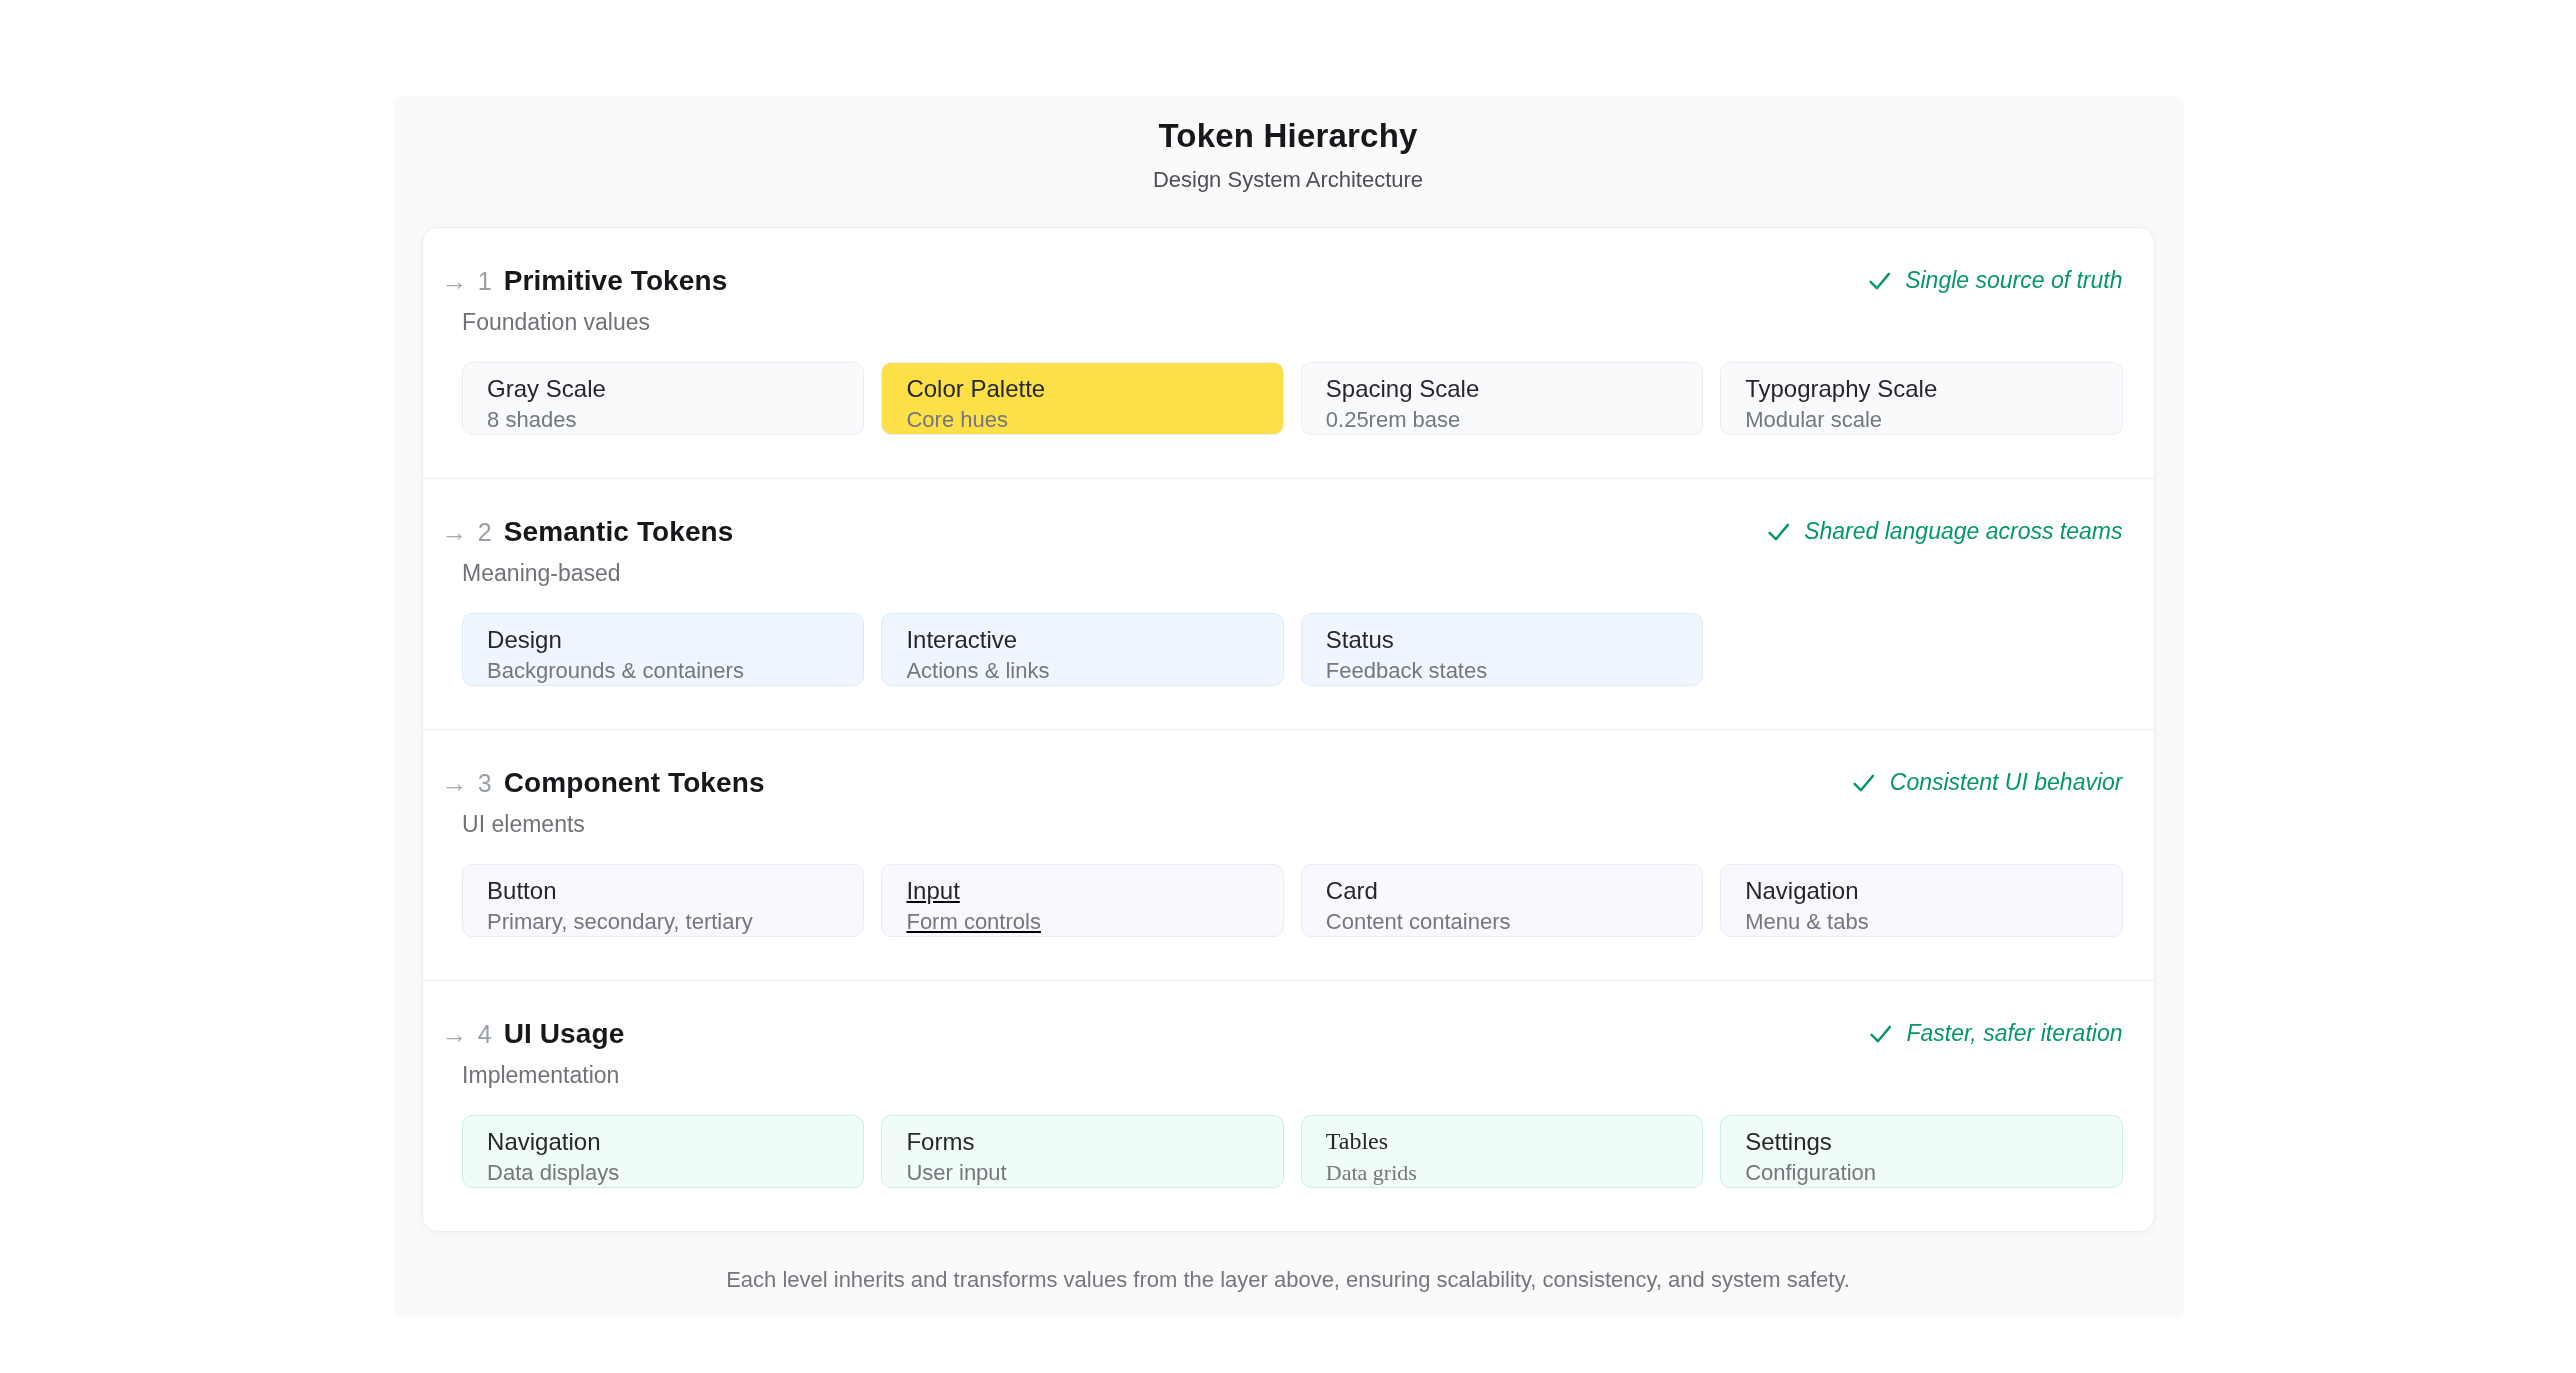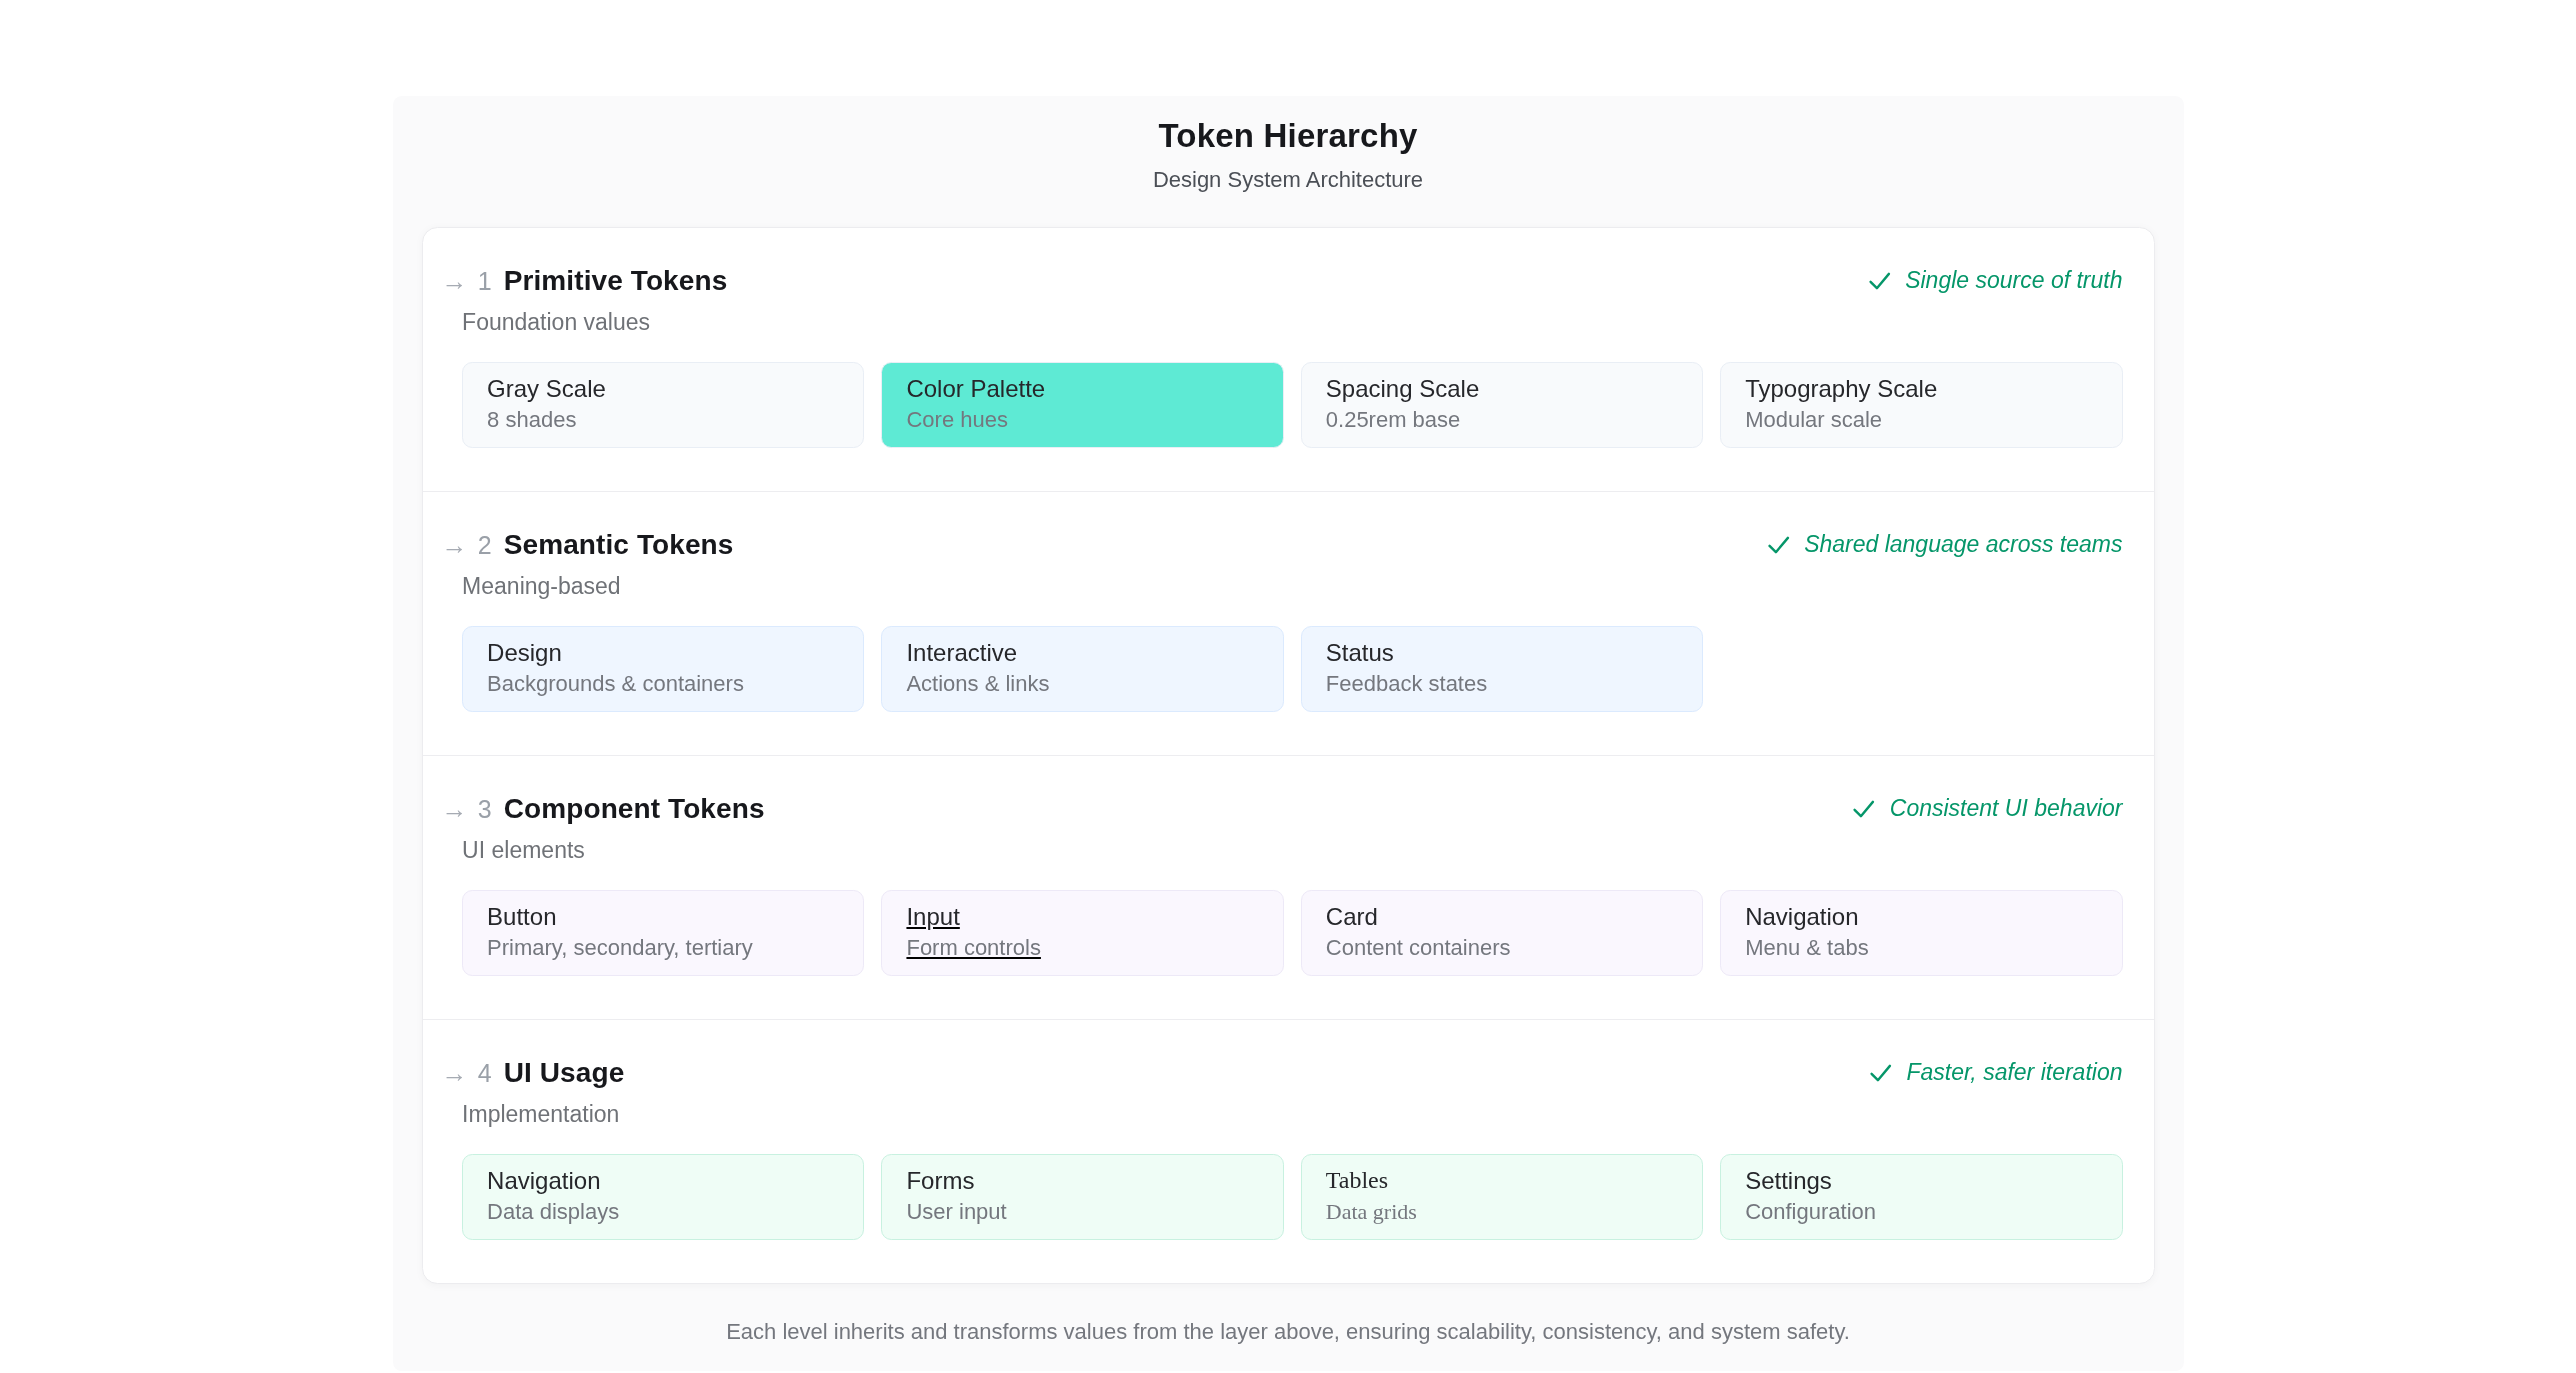--- a/index.html
+++ b/index.html
@@ -88,21 +88,21 @@
   }
   .cards {
     margin: 26px 0 0 20.6px;
     display: grid;
     grid-template-columns: repeat(4, 1fr);
     gap: 17px;
   }
   .card {
     border-radius: 10.3px;
     border: 1.3px solid transparent;
-    padding: 11px 24px 13px;
+    padding: 11px 24px 0;
   }
   .card-title {
     font-size: 24px;
     font-weight: 500;
     color: #26272b;
     line-height: 29px;
   }
   .card-subtitle {
     font-size: 22px;
     color: #74777e;
@@ -140,21 +140,21 @@
         <span class="benefit-text" style="color: rgb(5, 150, 105);">Single source of truth</span>
       </span>
     </div>
     <div class="level-subtitle">Foundation values</div>
     <div class="cards">
   <div class="card" style="background: rgb(248, 250, 252); border-color: rgb(233, 238, 245);">
     <div class="card-title">Gray Scale</div>
     <div class="card-subtitle">8 shades</div>
   </div>
 
-  <div class="card" style="background: #5eead4; border-color: rgb(233, 238, 245);">
+  <div class="card" style="background: #fde047; border-color: rgb(233, 238, 245);">
     <div class="card-title">Color Palette</div>
     <div class="card-subtitle">Core hues</div>
   </div>
 
   <div class="card" style="background: rgb(248, 250, 252); border-color: rgb(233, 238, 245);">
     <div class="card-title">Spacing Scale</div>
     <div class="card-subtitle">0.25rem base</div>
   </div>
 
   <div class="card" style="background: rgb(248, 250, 252); border-color: rgb(233, 238, 245);">

